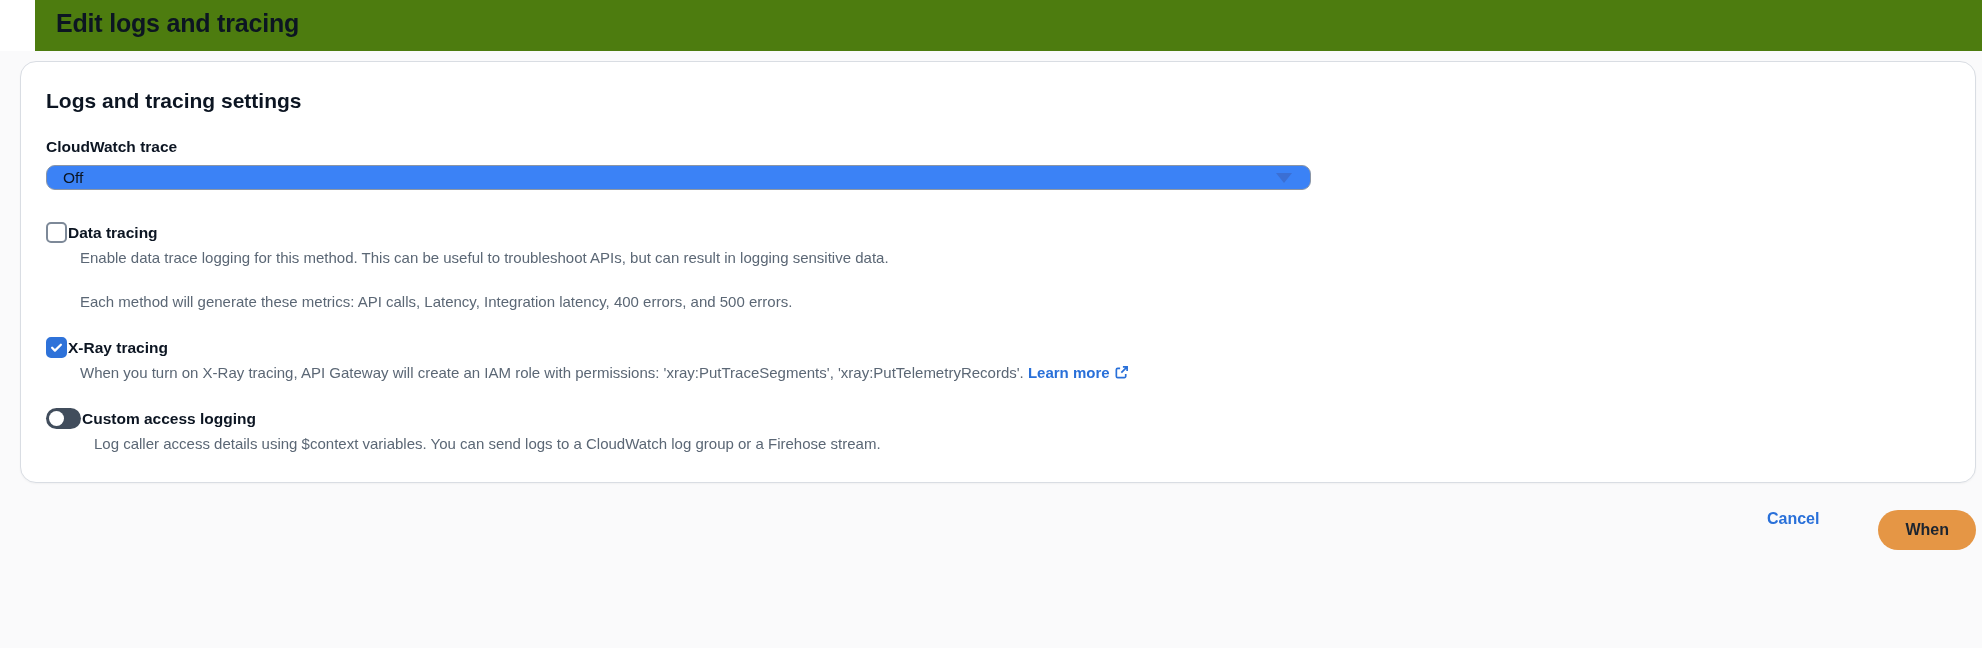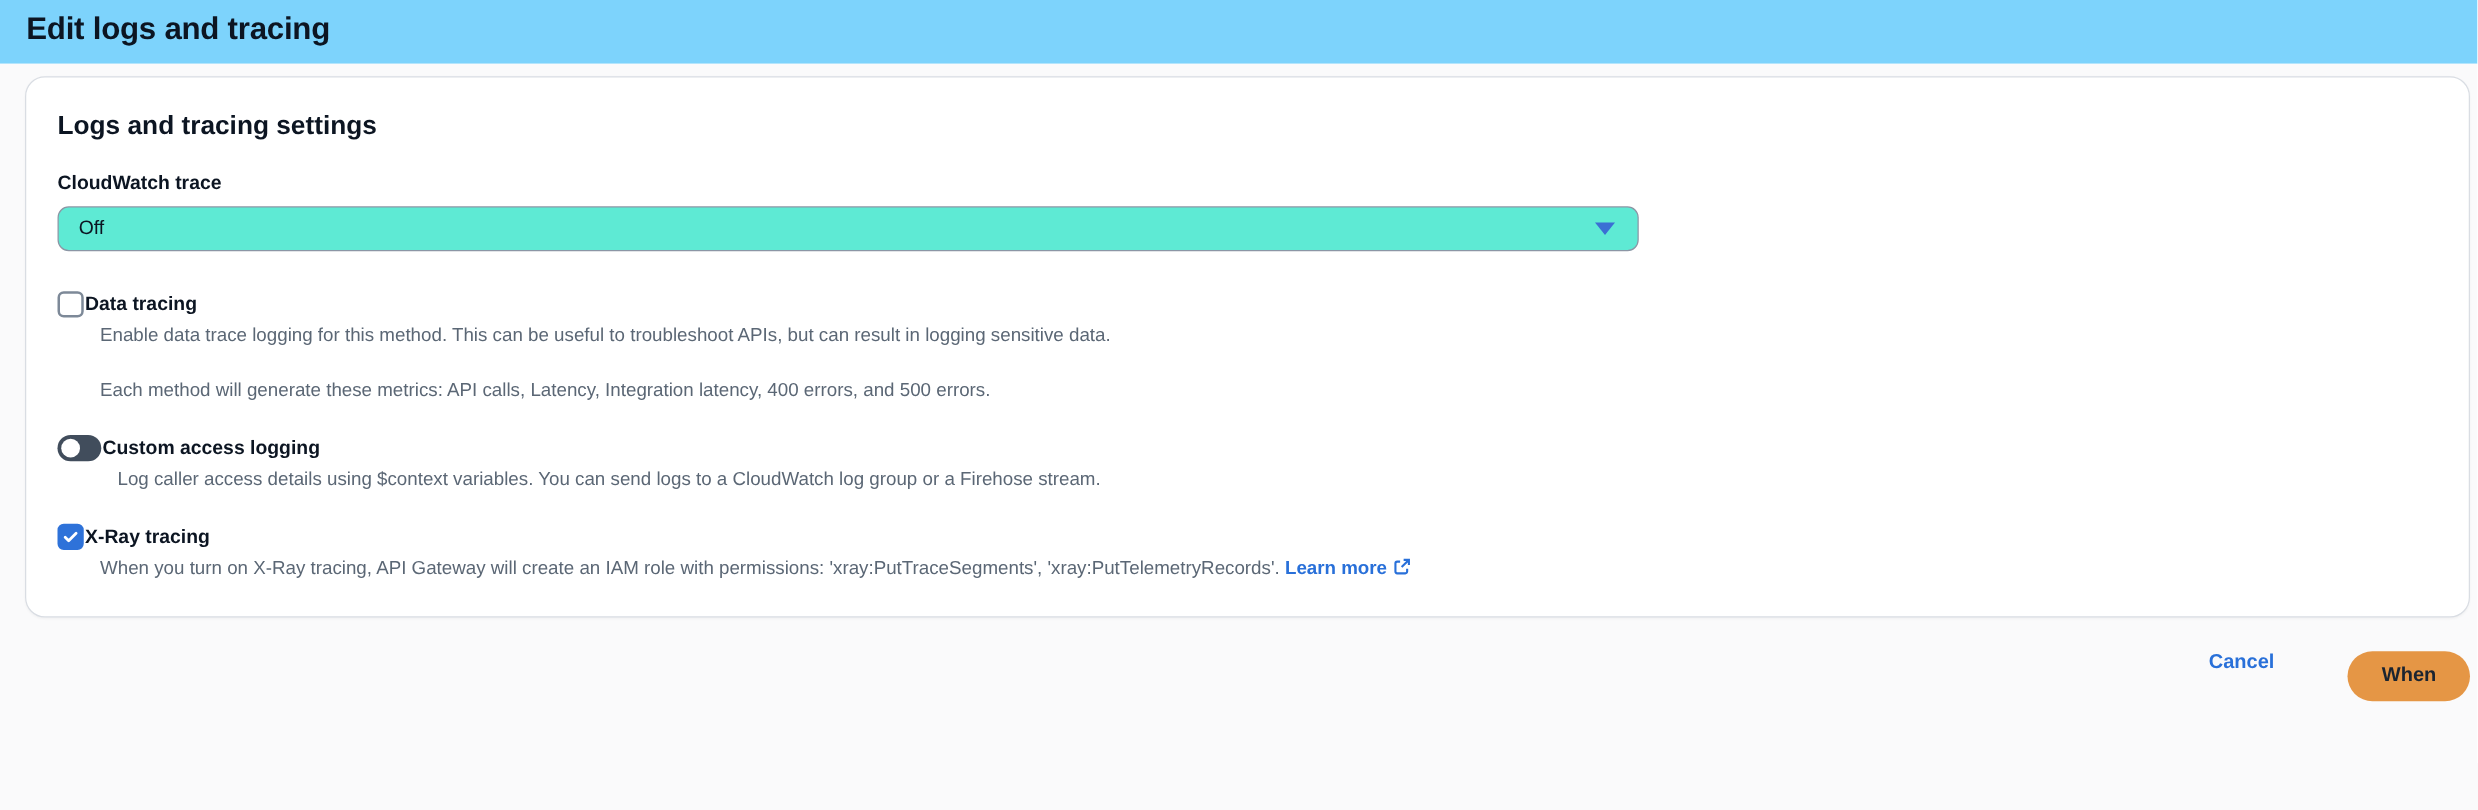--- a/index.html
+++ b/index.html
@@ -3,22 +3,23 @@
 <meta charset="utf-8">
 <style>
   * { box-sizing: border-box; margin: 0; padding: 0; }
   html, body { width: 1982px; height: 648px; overflow: hidden; }
   body {
     font-family: "Liberation Sans", "DejaVu Sans", sans-serif;
     background: #ffffff;
     color: #0d1a29;
   }
   .page-header {
-    background: #7dd3fc;
+    background: #4d7c0f;
     padding: 9px 21px 13px 21px;
+    margin-left: 35px;
   }
   .page-title {
     font-size: 25px;
     font-weight: 700;
     color: #0c1522;
     letter-spacing: -0.2px;
   }
   .page-content {
     background: #fafafb;
     height: 602px;
@@ -45,22 +46,22 @@
   .field-label {
     margin-top: 25px;
     font-size: 15.5px;
     font-weight: 700;
     color: #0c1522;
   }
   .select {
     margin-top: 9px;
     width: 1265px;
     max-width: 100%;
-    height: 36px;
-    background: #5eead4;
+    height: 25px;
+    background: #3b82f6;
     border: 1px solid #8c96a5;
     border-radius: 9px;
     padding: 0 18px 0 16px;
     display: flex;
     align-items: center;
     justify-content: space-between;
     font-size: 15.5px;
     color: #0c1522;
     cursor: pointer;
   }
@@ -178,45 +179,45 @@
         
       </span>
 
       <span class="option-label">Data tracing</span>
     </div>
     <div class="option-desc"><span class="desc-text">Enable data trace logging for this method. This can be useful to troubleshoot APIs, but can result in logging sensitive data.</span></div>
   </div>
         <div class="option-row type-checkbox">
     <div class="option-desc"><span class="desc-text">Each method will generate these metrics: API calls, Latency, Integration latency, 400 errors, and 500 errors.</span></div>
   </div>
-        <div class="option-row type-toggle">
-    <div class="option-head">
-
-      <span class="toggle">
-              <span class="knob"></span>
-            </span>
-      <span class="option-label">Custom access logging</span>
-    </div>
-    <div class="option-desc"><span class="desc-text">Log caller access details using $context variables. You can send logs to a CloudWatch log group or a Firehose stream.</span></div>
-  </div>
         <div class="option-row type-checkbox">
     <div class="option-head">
       <span class="checkbox checked">
         <svg viewBox="0 0 24 24">
           <path d="M5 12.5l4.5 4.5L19 7.5" stroke="#ffffff" stroke-width="3.6" fill="none" stroke-linecap="round" stroke-linejoin="round"></path>
         </svg>
       </span>
 
       <span class="option-label">X-Ray tracing</span>
     </div>
     <div class="option-desc"><span class="desc-text">When you turn on X-Ray tracing, API Gateway will create an IAM role with permissions: 'xray:PutTraceSegments', 'xray:PutTelemetryRecords'. </span><a class="learn-more"><span>Learn more</span><svg width="15" height="15" viewBox="0 0 16 16">
                 <path d="M6.5 3.5H4A1.5 1.5 0 0 0 2.5 5v7A1.5 1.5 0 0 0 4 13.5h7A1.5 1.5 0 0 0 12.5 12V9.5" fill="none" stroke="#2970d9" stroke-width="1.8"></path>
                 <path d="M9.5 2h4.5v4.5M13.7 2.3L7.8 8.2" fill="none" stroke="#2970d9" stroke-width="1.8"></path>
               </svg></a></div>
   </div>
+        <div class="option-row type-toggle">
+    <div class="option-head">
+
+      <span class="toggle">
+              <span class="knob"></span>
+            </span>
+      <span class="option-label">Custom access logging</span>
+    </div>
+    <div class="option-desc"><span class="desc-text">Log caller access details using $context variables. You can send logs to a CloudWatch log group or a Firehose stream.</span></div>
+  </div>
       </div>
   </div>
 
   <div class="footer-actions">
     <a class="cancel-link">Cancel</a>
     <button class="save-button">When</button>
   </div>
 
 </div>
 

